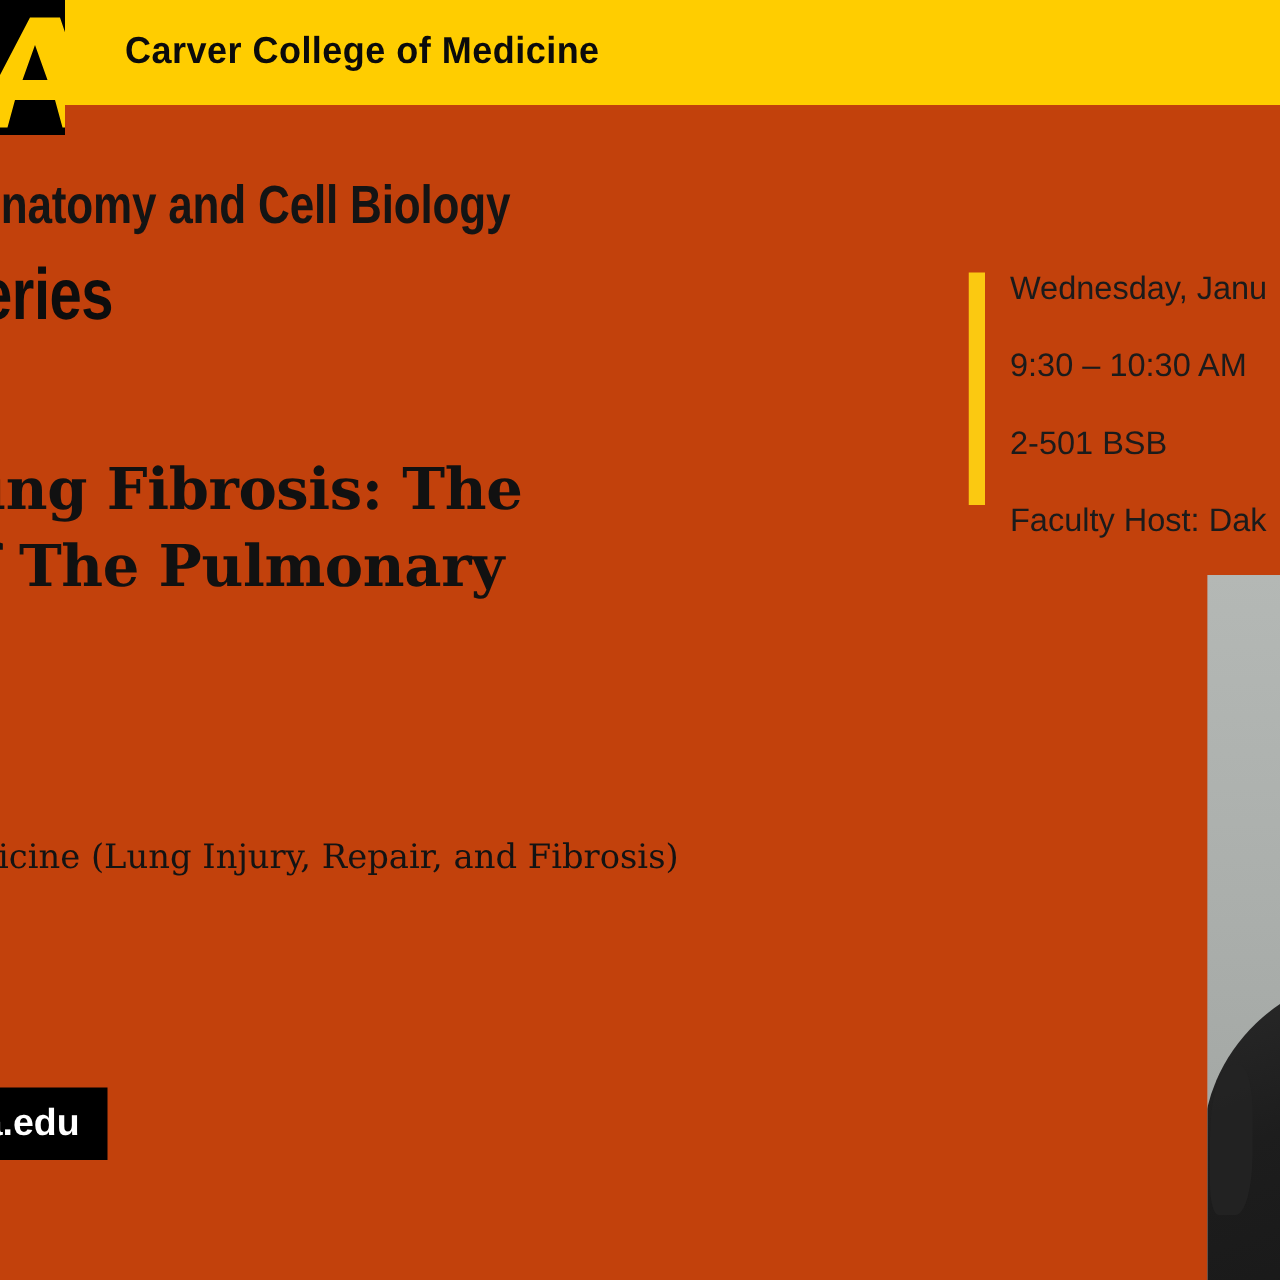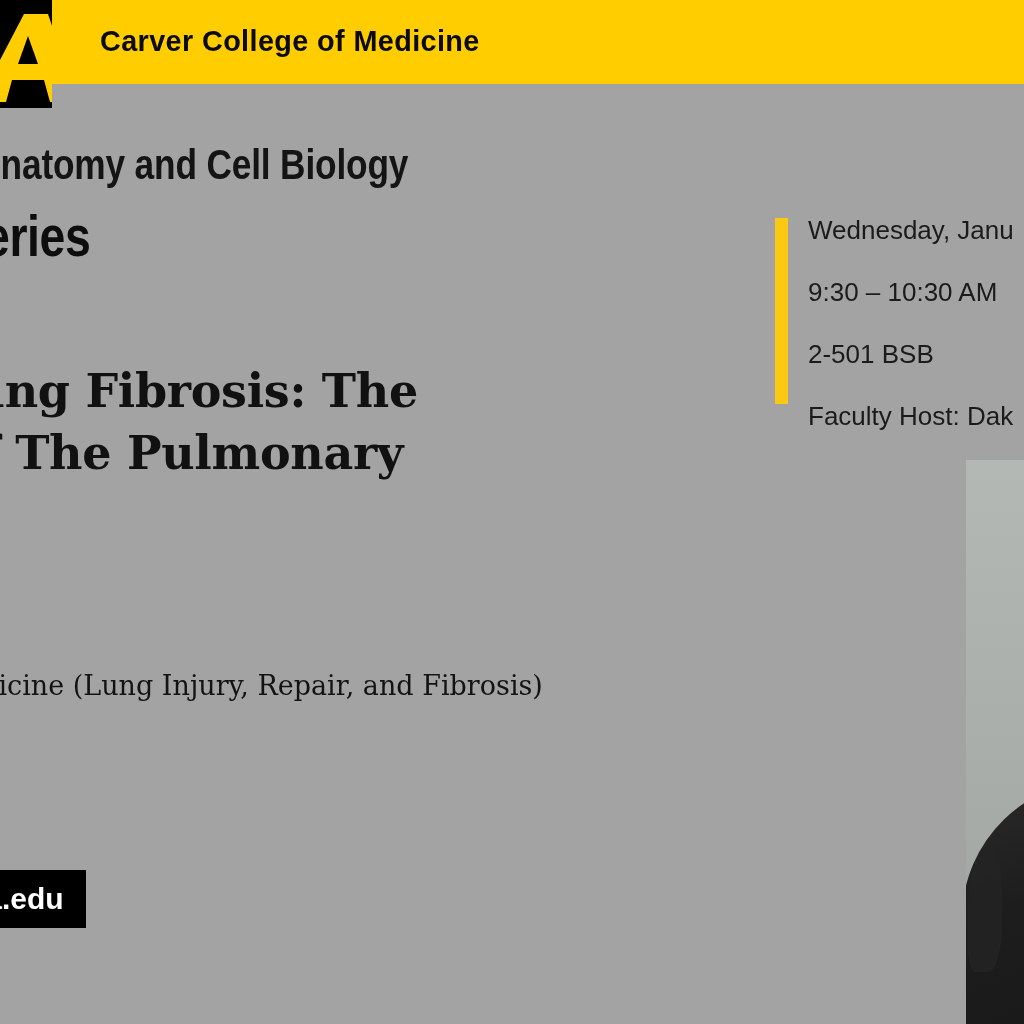--- a/index.html
+++ b/index.html
@@ -17,21 +17,21 @@
     -webkit-font-smoothing: antialiased;
   }
 
   #flyer {
     position: absolute;
     left: 0;
     top: 0;
     width: 1024px;
     height: 1024px;
     overflow: hidden;
-    background: #a3a3a3;
+    background: #c2410c;
   }
 
   
   .header-band {
     position: absolute;
     left: 0;
     top: 0;
     width: 1024px;
     height: 84px;
     background: #FFCD00;

